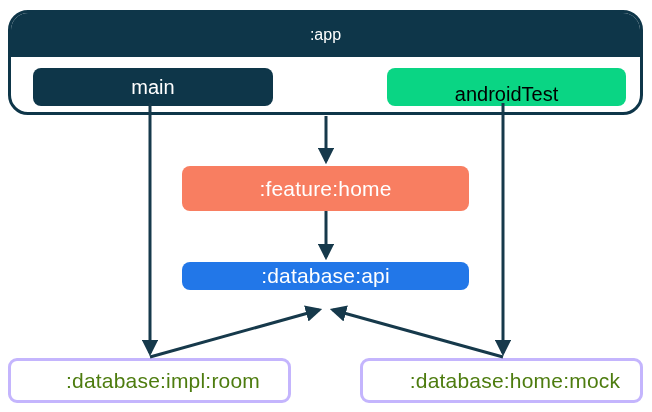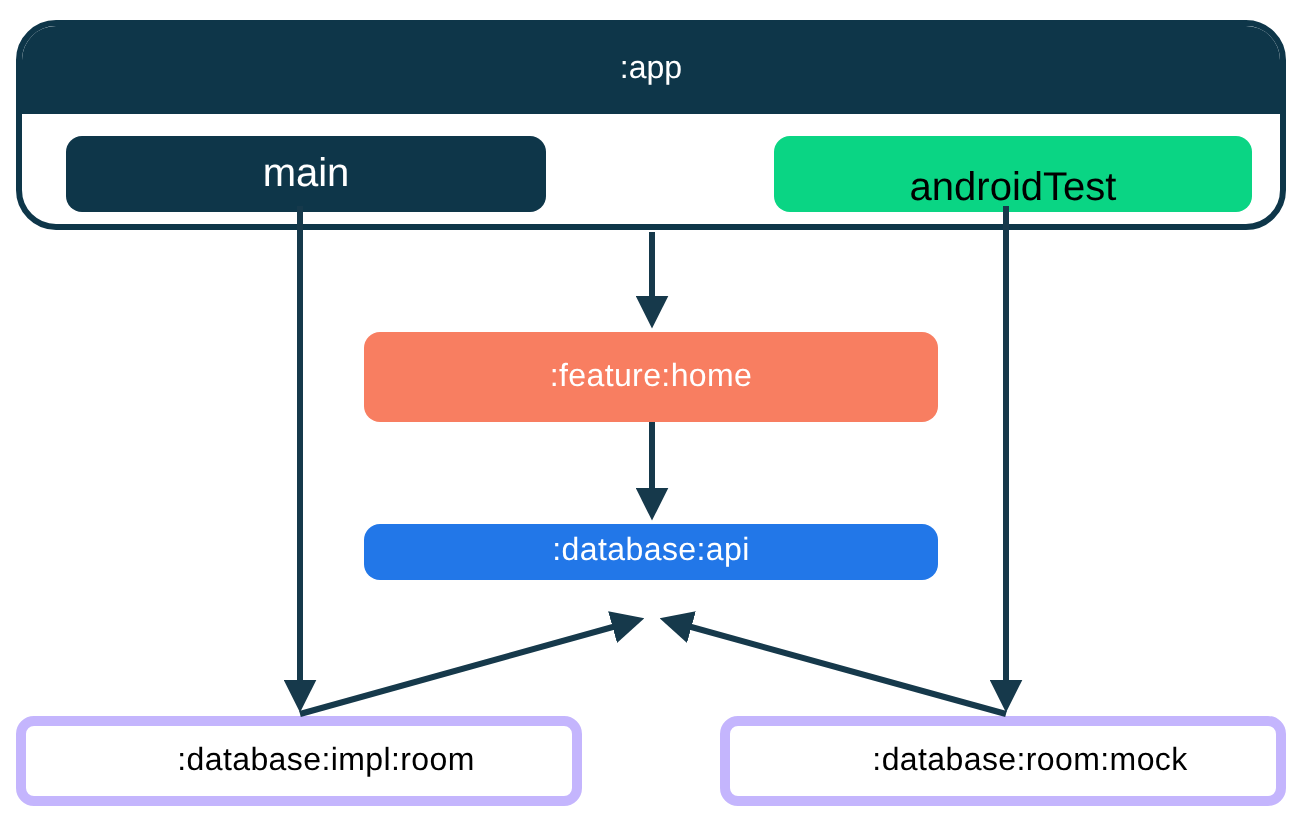--- a/index.html
+++ b/index.html
@@ -14,21 +14,21 @@
     height: 412px;
     background: #ffffff;
     overflow: hidden;
   }
   .node {
     position: absolute;
     display: flex;
     align-items: center;
     justify-content: center;
     box-sizing: border-box;
-    font-size: 16px;
+    font-size: 21px;
     letter-spacing: 0.2px;
     z-index: 1;
   }
   
   .app-container {
     position: absolute;
     left: 8px;
     top: 10px;
     width: 635px;
     height: 105px;
@@ -90,23 +90,23 @@
     left: 182px;
     top: 262px;
     width: 287px;
     height: 28px;
     background: #2277e8;
     color: #ffffff;
     border-radius: 8px;
   }
   .impl-box {
     background: #ffffff;
-    border: 5px solid #c4b5fd;
+    border: 3px solid #c4b5fd;
     border-radius: 9px;
-    color: #000000;
+    color: #4d7c0f;
     padding-left: 27px;
   }
   .impl-room {
     left: 8px;
     top: 358px;
     width: 283px;
     height: 45px;
   }
   .impl-mock {
     left: 360px;
@@ -147,21 +147,21 @@
 
   <div class="node database-api">
     <span>:database:api</span>
   </div>
 
   <div class="node impl-box impl-room">
     <span>:database:impl:room</span>
   </div>
 
   <div class="node impl-box impl-mock">
-    <span>:database:room:mock</span>
+    <span>:database:home:mock</span>
   </div>
 
   <svg class="edges-svg" width="652" height="412" viewBox="0 0 652 412" xmlns="http://www.w3.org/2000/svg">
     <defs>
       <marker id="arrowhead" viewBox="0 0 10 10" refX="8" refY="5" markerWidth="5.5" markerHeight="5.5" orient="auto-start-reverse">
         <path d="M 0 0 L 10 5 L 0 10 z" fill="#16394b"></path>
       </marker>
     </defs>
 
     <line x1="150" y1="103" x2="150" y2="353" stroke="#16394b" stroke-width="3" marker-end="url(#arrowhead)"></line>

